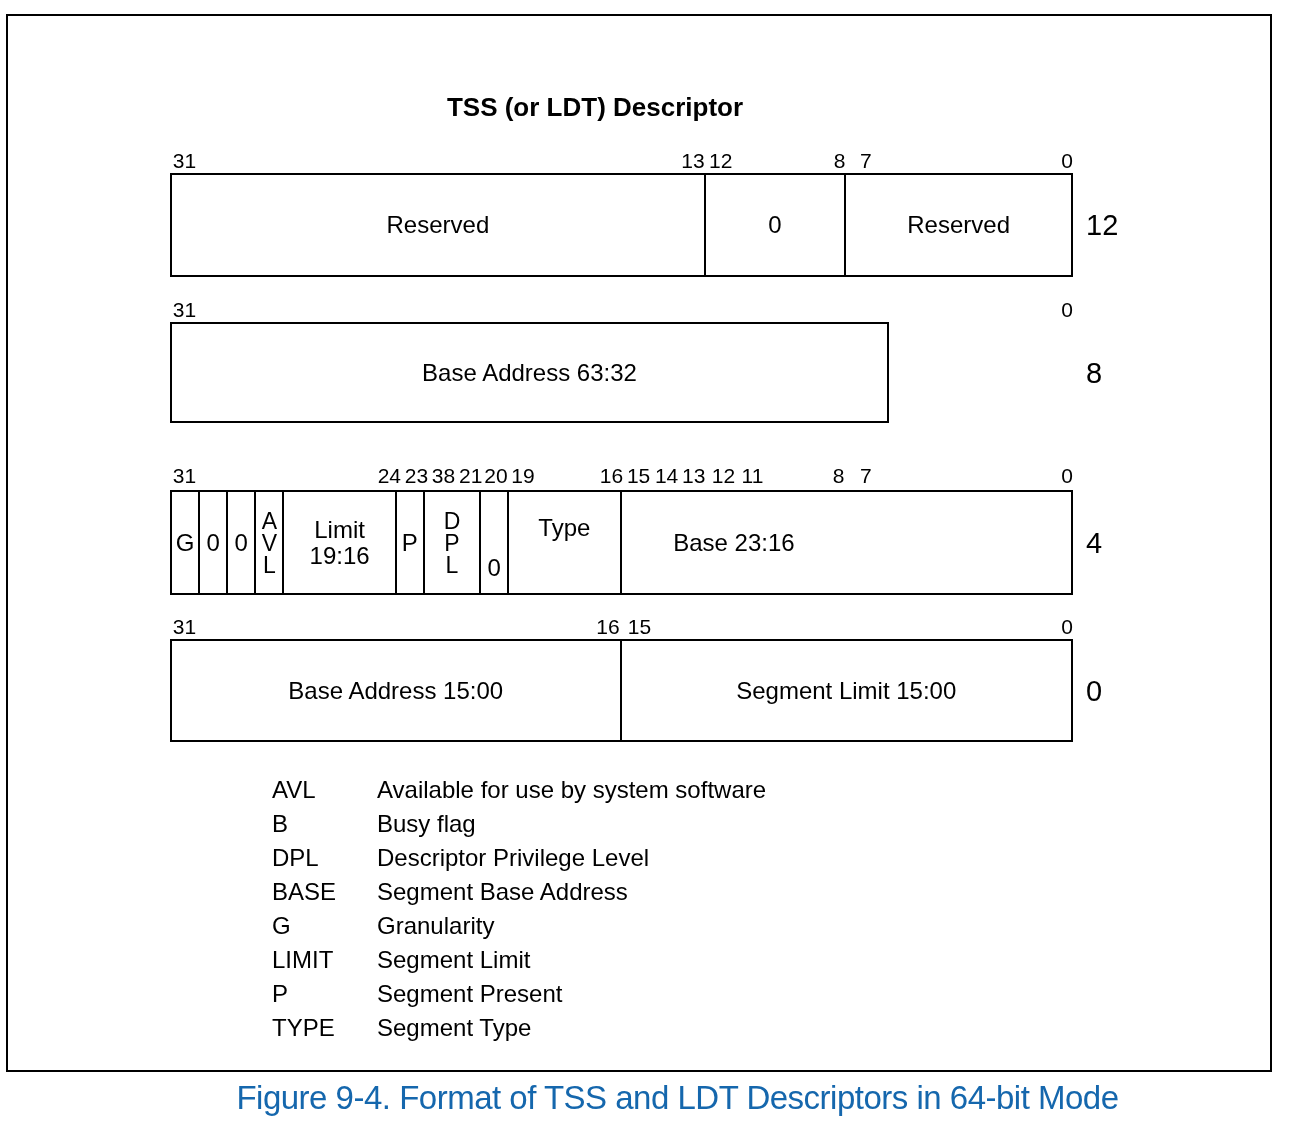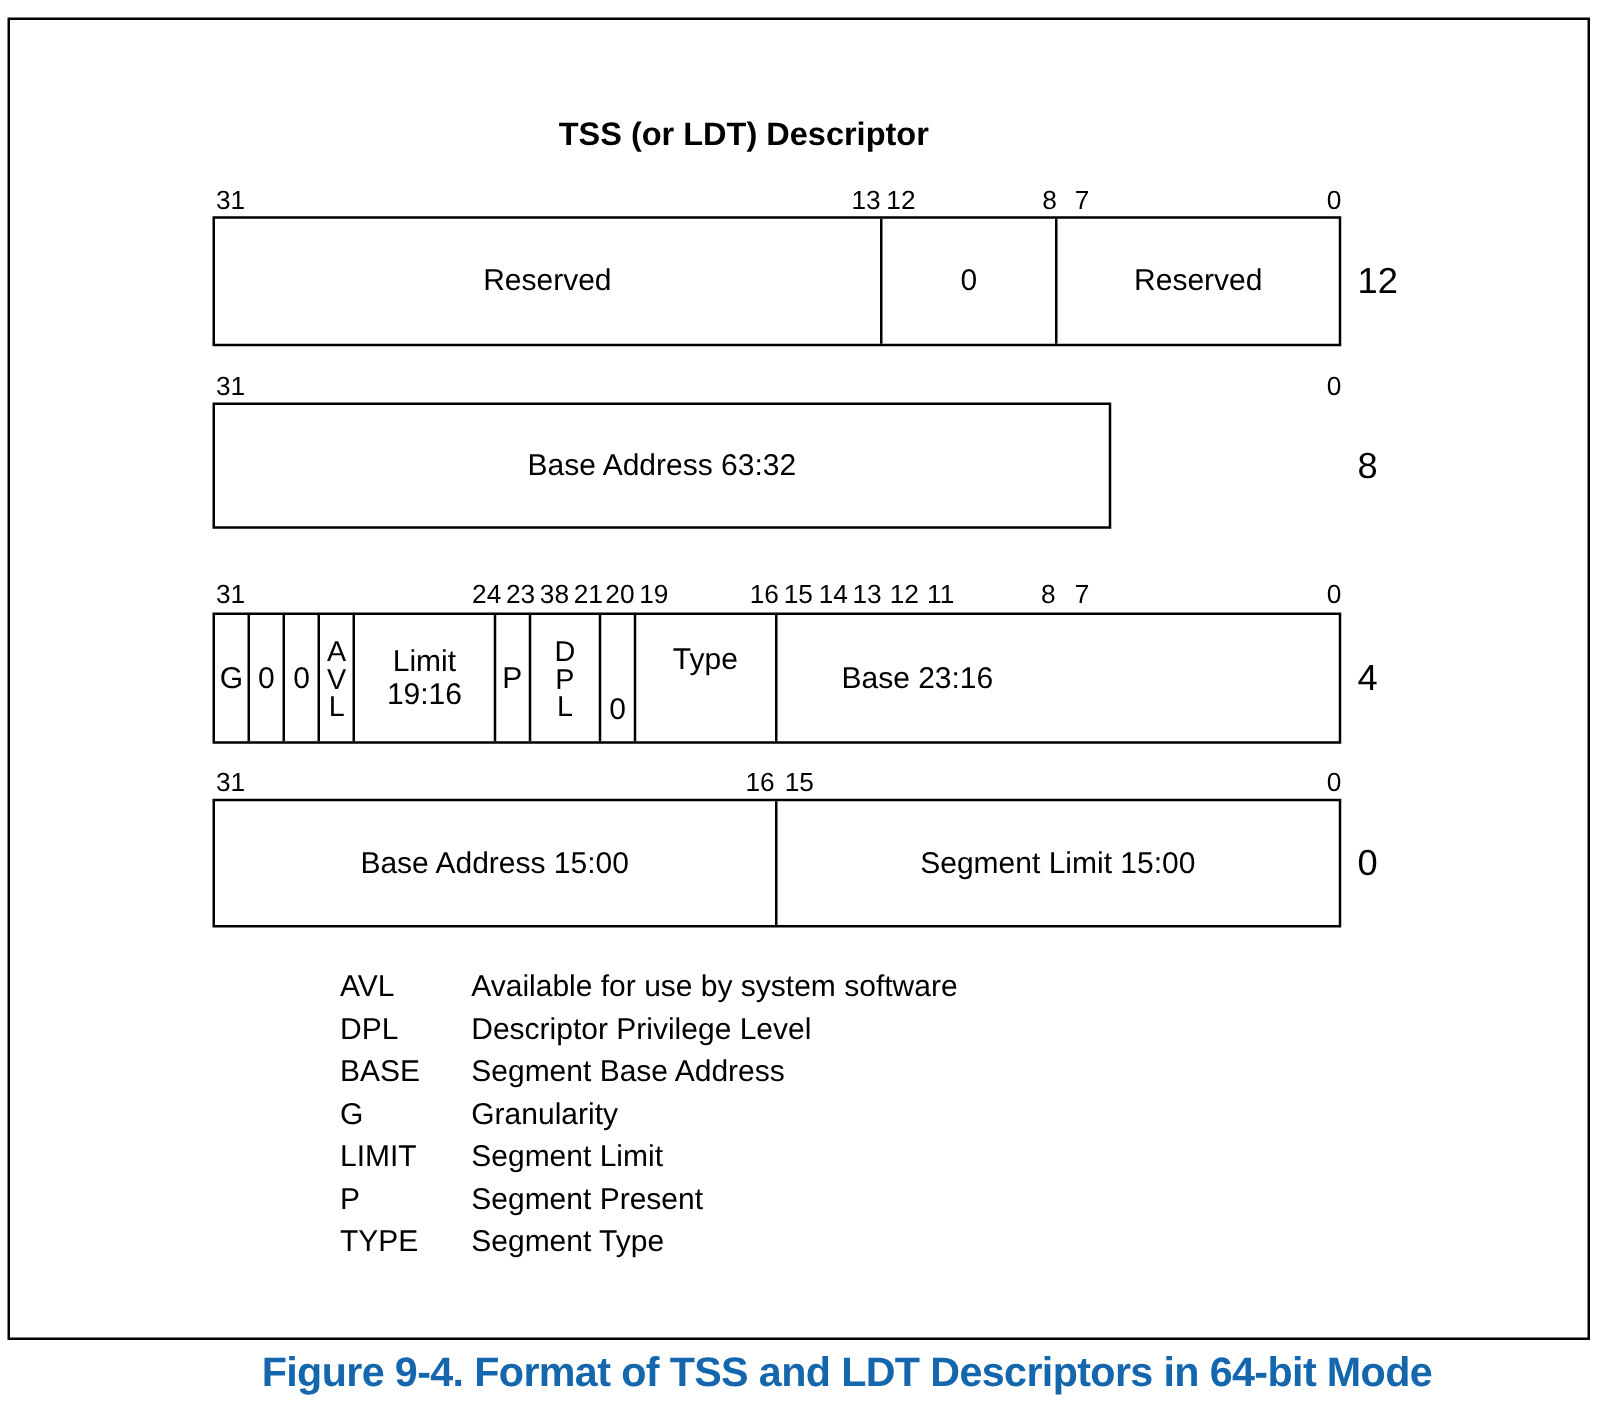--- a/index.html
+++ b/index.html
@@ -85,21 +85,21 @@
   .legend-term{
     display:inline-block;
     width:105px;
   }
   .legend-desc{display:inline-block;}
   .figure-caption{
     position:absolute;
     left:170px;top:1079px;width:1015px;
     text-align:center;
     font-size:33px;
-    font-weight:bold;
+    font-weight:normal;
     letter-spacing:-0.5px;
   }
 </style>
 </head>
 <body>
 
 <div id="stage">
   <div class="figure-border"></div>
   <div class="diagram-title">TSS (or LDT) Descriptor</div>
 
@@ -202,20 +202,21 @@
         </div>
         <div class="bit-cell" style="width: 50%;">
           <span class="field-label">Segment Limit 15:00</span>
         </div>
       </div>
       <div class="byte-offset-label" style="left: 1086px; top: 675.5px;">0</div>
     </div>
 
   <div class="legend" id="legend">
       <div class="legend-item"><span class="legend-term">AVL</span><span class="legend-desc">Available for use by system software</span></div>
+      <div class="legend-item"><span class="legend-term">B</span><span class="legend-desc">Busy flag</span></div>
       <div class="legend-item"><span class="legend-term">DPL</span><span class="legend-desc">Descriptor Privilege Level</span></div>
       <div class="legend-item"><span class="legend-term">BASE</span><span class="legend-desc">Segment Base Address</span></div>
       <div class="legend-item"><span class="legend-term">G</span><span class="legend-desc">Granularity</span></div>
       <div class="legend-item"><span class="legend-term">LIMIT</span><span class="legend-desc">Segment Limit</span></div>
       <div class="legend-item"><span class="legend-term">P</span><span class="legend-desc">Segment Present</span></div>
       <div class="legend-item"><span class="legend-term">TYPE</span><span class="legend-desc">Segment Type</span></div>
     </div>
 
   <div class="figure-caption" style="color: rgb(21, 103, 173);">Figure 9-4.  Format of TSS and LDT Descriptors in 64-bit Mode</div>
 </div>

